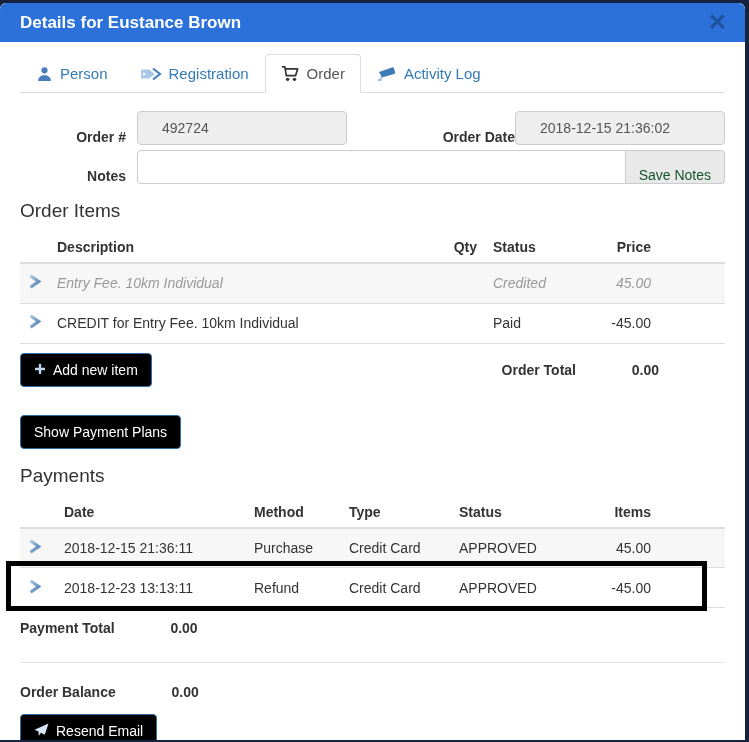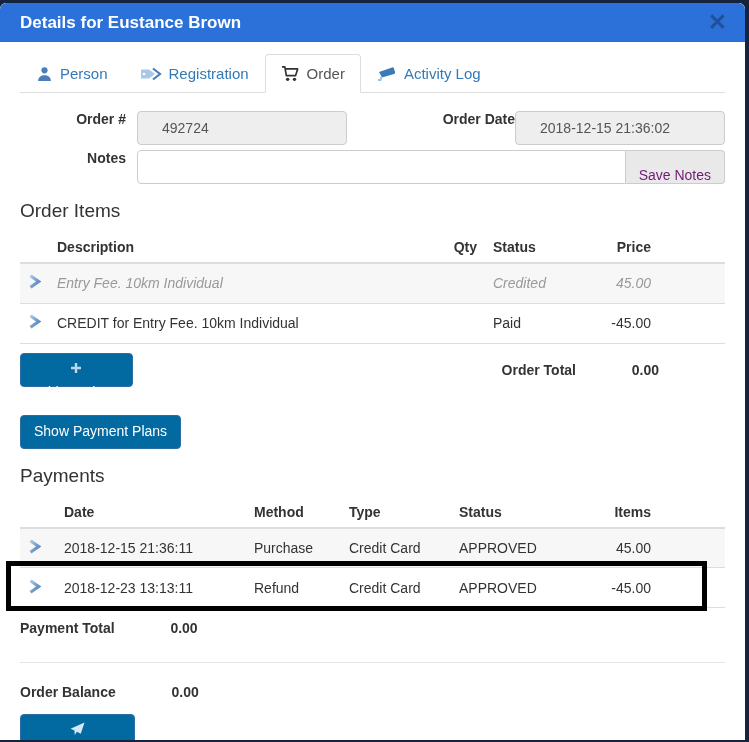--- a/index.html
+++ b/index.html
@@ -63,21 +63,21 @@
     border-bottom-color: #fff;
     color: #555;
     cursor: default;
   }
   .tab .icon { display: inline-flex; }
 
   
   .form-area { margin-top: 18px; }
   .form-row {
     display: flex;
-    align-items: flex-start;
+    align-items: flex-end;
     margin-bottom: 5px;
   }
   .form-label {
     width: 117px;
     text-align: right;
     font-weight: bold;
     font-size: 14px;
     color: #333;
     padding-right: 11px;
     flex: 0 0 117px;
@@ -102,21 +102,21 @@
   .input-group input.field {
     flex: 1 1 auto;
     border-radius: 4px 0 0 4px;
     background: #fff;
     color: #333;
   }
   .btn-addon {
     height: 34px;
     padding: 16px 13px;
     font-size: 14px;
-    color: #701a75;
+    color: #14532d;
     background: #e9e9e9;
     border: 1px solid #ccc;
     border-left: none;
     border-radius: 0 4px 4px 0;
     cursor: pointer;
     font-family: "Liberation Sans", sans-serif;
     white-space: nowrap;
   }
 
   h4.section-heading {
@@ -150,30 +150,29 @@
   table.grid tr.striped { background: #f7f7f7; }
   table.grid .r { text-align: right; }
   tr.muted td { color: #999; font-style: italic; }
   .chev { display: inline-flex; cursor: pointer; }
 
   
   .btn-primary {
     display: inline-flex;
     align-items: center;
     gap: 7px;
-    background: #0369a1;
+    background: #000000;
     border: 1px solid #2e6da4;
     color: #fff;
     font-size: 14px;
     padding: 7px 13px;
     border-radius: 4px;
     cursor: pointer;
     font-family: "Liberation Sans", sans-serif;
     height: 34px;
-    flex-direction: column;
   }
 
   .row-between {
     display: flex;
     justify-content: space-between;
     align-items: center;
     margin-top: 9px;
   }
   .total-line {
     display: flex;

